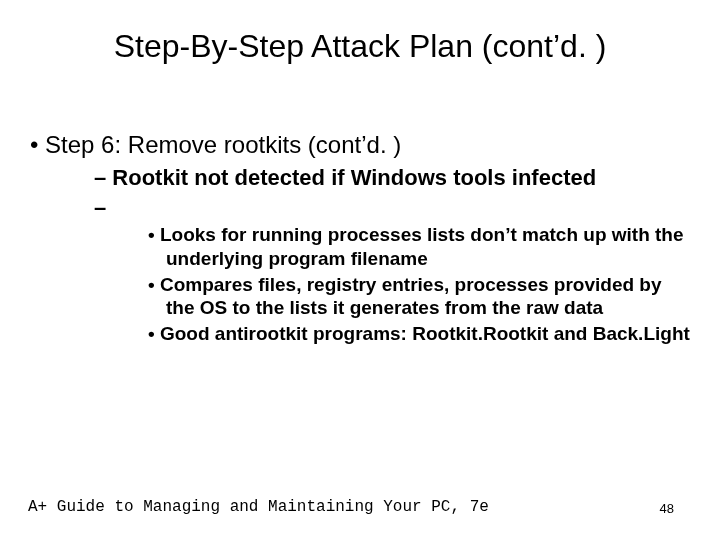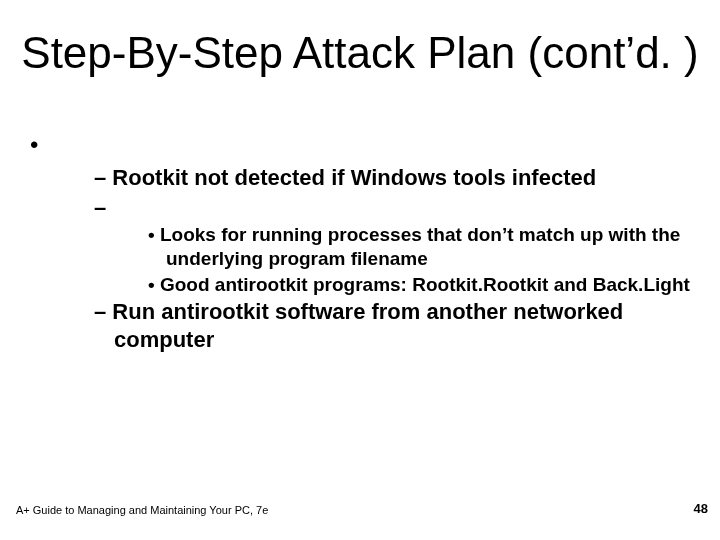--- a/index.html
+++ b/index.html
@@ -16,21 +16,21 @@
     width: 720px;
     height: 540px;
     box-sizing: border-box;
   }
   .title {
     position: absolute;
     top: 28px;
     left: 0;
     width: 720px;
     text-align: center;
-    font-size: 44px;
+    font-size: 32px;
     font-weight: 400;
     letter-spacing: 0px;
   }
   .body {
     position: absolute;
     top: 130px;
     left: 30px;
     right: 30px;
   }
   ul.level1 {
@@ -75,57 +75,58 @@
     padding-left: 18px;
     text-indent: -18px;
     margin-bottom: 2px;
   }
   ul.level3 > li::before {
     content: "•  ";
   }
   .footer-left {
     position: absolute;
     bottom: 24px;
-    left: 16px;
-    font-size: 11px;
+    left: 28px;
+    font-size: 16px;
+    font-family: Liberation Mono, monospace;
   }
   .footer-right {
     position: absolute;
     bottom: 24px;
-    right: 12px;
+    right: 46px;
     font-size: 13px;
-    font-weight: bold;
   }
 </style>
 </head>
 <body>
 
 <div class="slide">
 
   <div class="title">Step-By-Step Attack Plan (cont’d. )</div>
 
   <div class="body">
     <ul class="level1">
       <li>
+        <span>Step 6: Remove rootkits (cont’d. )</span>
         <ul class="level2">
           <li>
             <span>Rootkit not detected if Windows tools infected</span>
           </li>
           <li>
             <ul class="level3">
               <li>
-                <span>Looks for running processes that don’t match up with the underlying program filename</span>
+                <span>Looks for running processes lists don’t match up with the underlying program filename</span>
+              </li>
+              <li>
+                <span>Compares files, registry entries, processes provided by the OS to the lists it generates from the raw data</span>
               </li>
               <li>
                 <span>Good antirootkit programs: Rootkit.Rootkit and Back.Light</span>
               </li>
             </ul>
-          </li>
-          <li>
-            <span>Run antirootkit software from another networked computer</span>
           </li>
         </ul>
       </li>
     </ul>
   </div>
 
   <div class="footer-left">A+ Guide to Managing and Maintaining Your PC, 7e</div>
   <div class="footer-right">48</div>
 
 </div>

